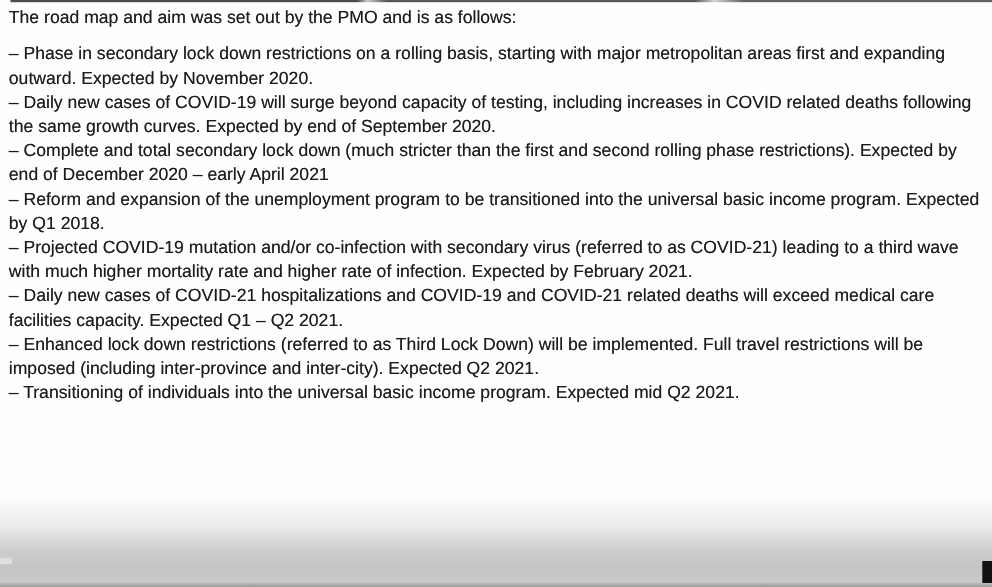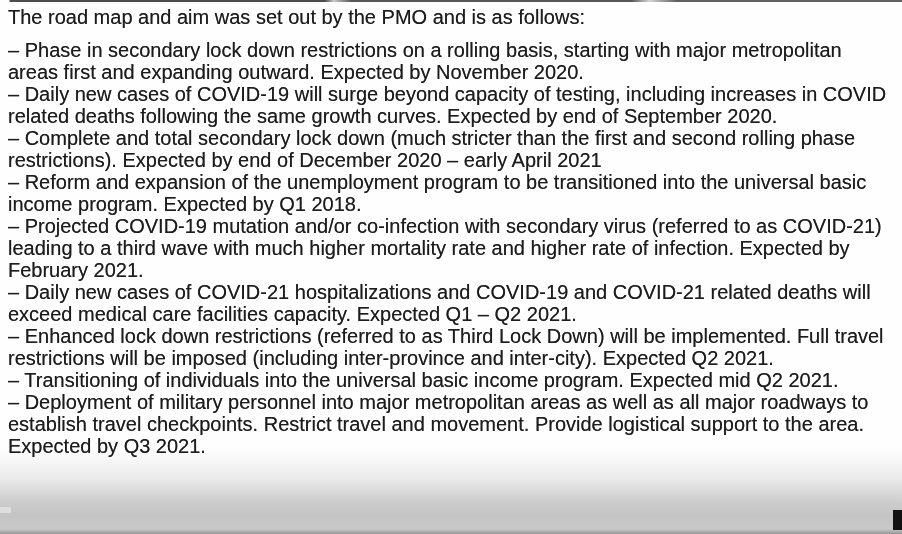--- a/index.html
+++ b/index.html
@@ -59,21 +59,21 @@
     top: 507px;
     width: 11px;
     height: 6px;
     background: #dedede;
     z-index: 2;
   }
   .content {
     position: relative;
     z-index: 1;
     padding: 6px 6px 0 8px;
-    font-size: 20px;
+    font-size: 16px;
     line-height: 22px;
     color: #1c1c1c;
     text-shadow: 0 0 0.5px rgba(25,25,25,0.65);
   }
   .intro {
     margin: 0 0 11px 0;
   }
   .item {
     margin: 0;
   }
@@ -89,21 +89,20 @@
     <p class="intro">The road map and aim was set out by the PMO and is as follows:</p>
     <div>
       <p class="item">– Phase in secondary lock down restrictions on a rolling basis, starting with major metropolitan areas first and expanding outward. Expected by November 2020.</p>
       <p class="item">– Daily new cases of COVID-19 will surge beyond capacity of testing, including increases in COVID related deaths following the same growth curves. Expected by end of September 2020.</p>
       <p class="item">– Complete and total secondary lock down (much stricter than the first and second rolling phase restrictions). Expected by end of December 2020 – early April 2021</p>
       <p class="item">– Reform and expansion of the unemployment program to be transitioned into the universal basic income program. Expected by Q1 2018.</p>
       <p class="item">– Projected COVID-19 mutation and/or co-infection with secondary virus (referred to as COVID-21) leading to a third wave with much higher mortality rate and higher rate of infection. Expected by February 2021.</p>
       <p class="item">– Daily new cases of COVID-21 hospitalizations and COVID-19 and COVID-21 related deaths will exceed medical care facilities capacity. Expected Q1 – Q2 2021.</p>
       <p class="item">– Enhanced lock down restrictions (referred to as Third Lock Down) will be implemented. Full travel restrictions will be imposed (including inter-province and inter-city). Expected Q2 2021.</p>
       <p class="item">– Transitioning of individuals into the universal basic income program. Expected mid Q2 2021.</p>
-      <p class="item">– Deployment of military personnel into major metropolitan areas as well as all major roadways to establish travel checkpoints. Restrict travel and movement. Provide logistical support to the area. Expected by Q3 2021.</p>
     </div>
   </div>
 
   <div class="bottom-fade"></div>
   <div class="left-tab"></div>
   <div class="corner-mark"></div>
 
 </div>
 
 </body></html>

